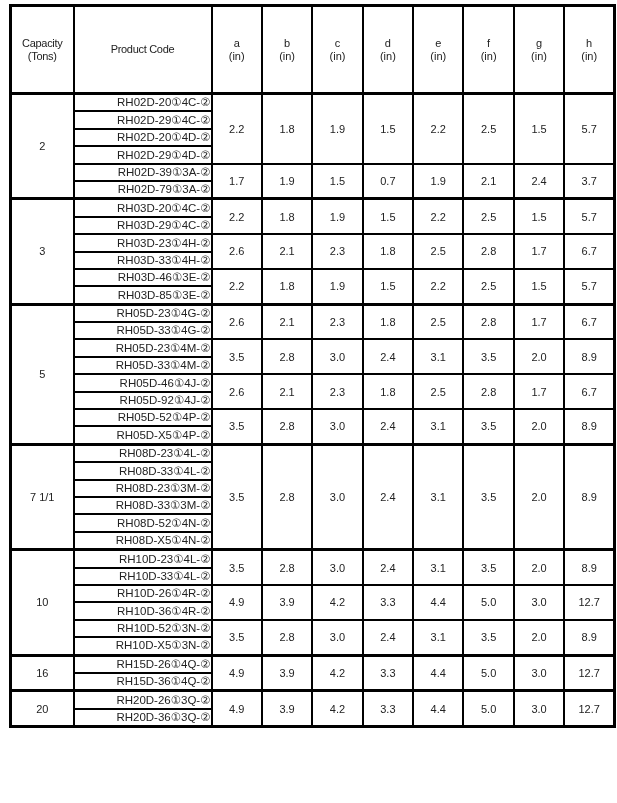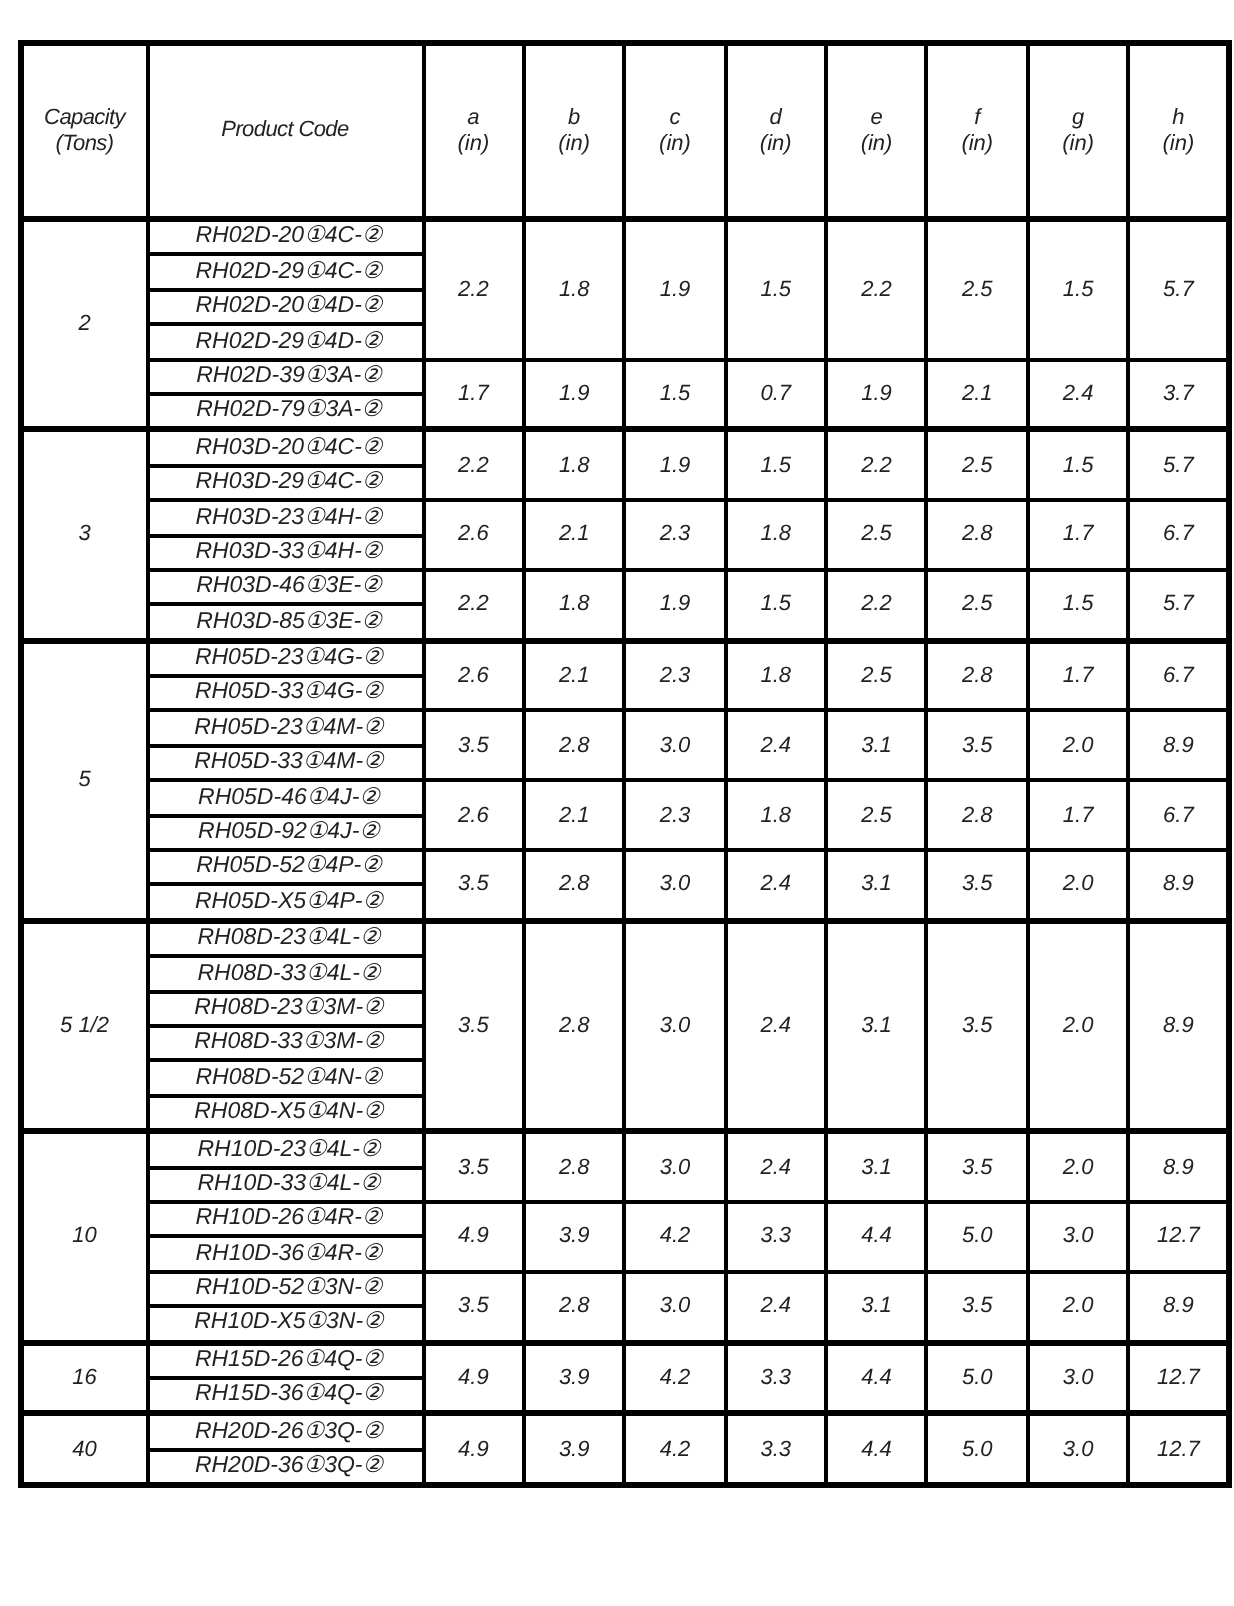--- a/index.html
+++ b/index.html
@@ -1,17 +1,17 @@
 <!DOCTYPE html>
 <html><head>
 <meta charset="utf-8">
 <style>
   html, body { margin: 0; padding: 0; background: #ffffff; }
   body { width: 617px; height: 803px; position: relative; overflow: hidden; }
-  .wrap { position: absolute; left: 9px; top: 20px; font-style: italic; }
+  .wrap { position: absolute; left: 9px; top: 4px; }
   table.spec {
     border-collapse: collapse;
     border: 3px solid #000;
     font-family: "Liberation Sans", sans-serif;
     font-size: 11px;
     color: #222;
     table-layout: fixed;
     width: 604px;
   }
   table.spec th, table.spec td {
@@ -23,21 +23,21 @@
   }
   table.spec thead th {
     height: 85px;
     font-weight: normal;
     font-size: 11px;
     transform-origin: center;
   }
   table.spec thead th span { display: block; }
   table.spec td { height: 15.4px; }
   table.spec td.code {
-    text-align: center;
+    text-align: right;
     padding-left: 4px;
     font-size: 11.5px;
     white-space: nowrap;
   }
   table.spec tbody.group { border-top: 3px solid #000; }
   .narrow { letter-spacing: -0.3px; }
   col.c-cap { width: 63px; }
   col.c-code { width: 138px; }
   col.c-dim { width: 50.4px; }
 </style>
@@ -237,21 +237,21 @@
           <td rowspan="2">3.5</td>
           <td rowspan="2">2.0</td>
           <td rowspan="2">8.9</td>
         </tr>
         <tr>
           <td class="code">RH05D-X5①4P-②</td>
         </tr>
       </tbody>
       <tbody class="group">
         <tr>
-          <td rowspan="6">5 1/2</td>
+          <td rowspan="6">7 1/1</td>
           <td class="code">RH08D-23①4L-②</td>
           <td rowspan="6">3.5</td>
           <td rowspan="6">2.8</td>
           <td rowspan="6">3.0</td>
           <td rowspan="6">2.4</td>
           <td rowspan="6">3.1</td>
           <td rowspan="6">3.5</td>
           <td rowspan="6">2.0</td>
           <td rowspan="6">8.9</td>
         </tr>
@@ -328,21 +328,21 @@
           <td rowspan="2">5.0</td>
           <td rowspan="2">3.0</td>
           <td rowspan="2">12.7</td>
         </tr>
         <tr>
           <td class="code">RH15D-36①4Q-②</td>
         </tr>
       </tbody>
       <tbody class="group">
         <tr>
-          <td rowspan="2">40</td>
+          <td rowspan="2">20</td>
           <td class="code">RH20D-26①3Q-②</td>
           <td rowspan="2">4.9</td>
           <td rowspan="2">3.9</td>
           <td rowspan="2">4.2</td>
           <td rowspan="2">3.3</td>
           <td rowspan="2">4.4</td>
           <td rowspan="2">5.0</td>
           <td rowspan="2">3.0</td>
           <td rowspan="2">12.7</td>
         </tr>

